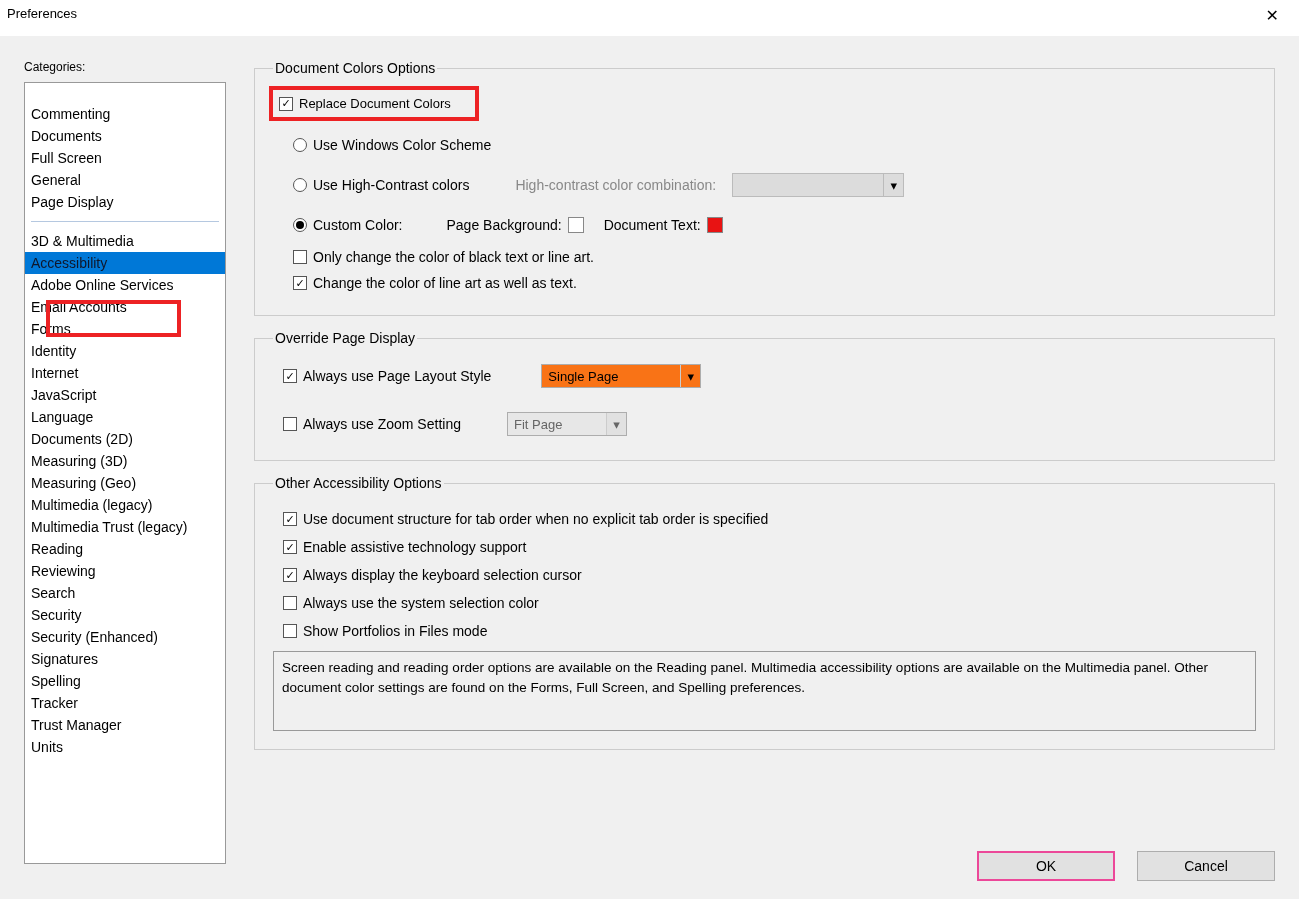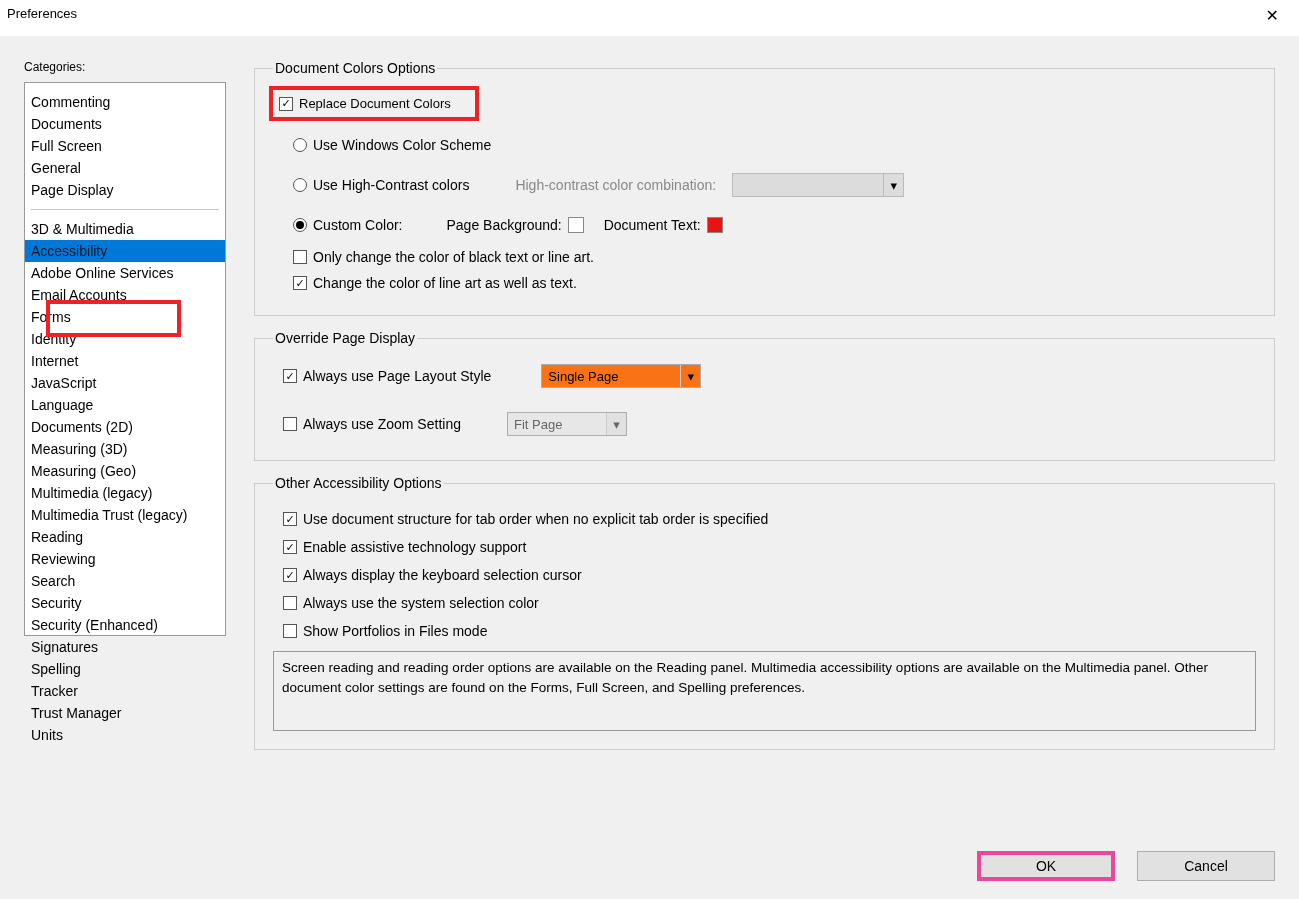--- a/index.html
+++ b/index.html
@@ -39,22 +39,22 @@
     display: flex;
     gap: 28px;
     flex: 1;
     min-height: 0;
   }
   .left-col { width: 202px; flex-shrink: 0; }
   .cat-label { font-size: 12px; margin-bottom: 8px; }
   .cat-list {
     background: #fff;
     border: 1px solid #999;
-    height: 554px;
-    padding-top: 8px;
+    height: 782px;
+    padding-top: 20px;
   }
   .cat-item {
     padding: 1px 6px;
     font-size: 14px;
     line-height: 20px;
     cursor: pointer;
   }
   .cat-item.selected {
     background: #0078d7;
     color: #0f172a;
@@ -161,21 +161,21 @@
   }
   .btn {
     width: 138px; height: 30px;
     display: flex; align-items: center; justify-content: center;
     border: 1px solid #adadad;
     background: #e1e1e1;
     font-size: 14px;
     cursor: pointer;
   }
   .btn.primary {
-    border: 4px solid #ec4899;
+    border: 2px solid #ec4899;
   }
   .gap { display:inline-block; }
 </style>
 </head>
 <body>
 
 <div class="titlebar">
   <span class="title">Preferences</span>
   <span class="close-x">✕</span>
 </div>

